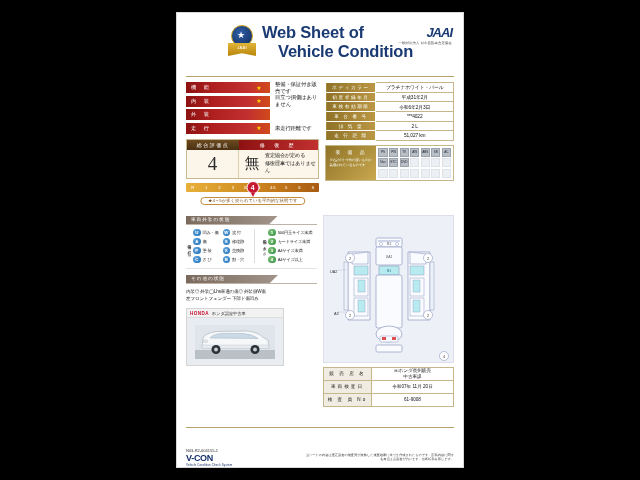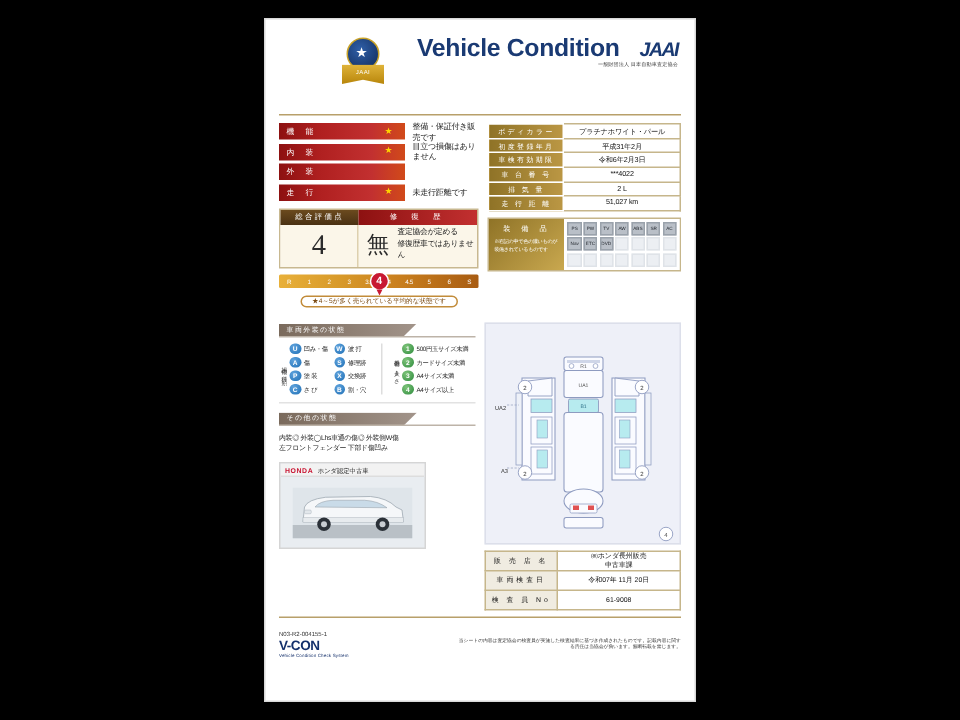--- a/index.html
+++ b/index.html
@@ -290,21 +290,21 @@
   .dealertbl td.k {
     width: 48px; background: #f0ece1; border: 0.6px solid #c6b68b;
     font-size: 4.6px; color: #111; text-align: center; letter-spacing: 2px;
   }
   .dealertbl td.v {
     background: #fff; border: 0.6px solid #c6b68b;
     font-size: 4.6px; color: #111; text-align: center; line-height: 6px;
   }
 
   
-  .footer { margin-top: 4px; border-top: 0.8px solid #b8a06a; padding-top: 8px; }
+  .footer { margin-top: 20px; border-top: 0.8px solid #b8a06a; padding-top: 20px; }
   .foot-code { font-size: 4px; color: #333; }
   .foot-row { display: flex; justify-content: space-between; align-items: flex-start; }
   .vcon { color: #14306b; font-weight: bold; font-size: 9px; letter-spacing: -0.3px; }
   .vcon-sub { font-size: 3px; color: #14306b; letter-spacing: 0.1px; }
   .foot-note { font-size: 3.2px; color: #333; line-height: 4.2px; text-align: right; max-width: 150px;}
 
   
   .diagram {
     position: relative; width: 131px; height: 148px;
     background: #eef0f8; border: 0.6px solid #dcdfea;
@@ -320,20 +320,21 @@
 
     <div class="hdr">
       <div class="hdr-emblem">
         <div class="emb-circle"></div>
         <div class="emb-star">★</div>
         <div class="emb-ribbon">
             <span>JAAI</span>
           </div>
       </div>
       <div class="hdr-title">
+        <div>Web Sheet of</div>
         <div class="l2">Vehicle Condition</div>
       </div>
       <div class="jaai-logo">
         <div class="jaai-mark">JAAI</div>
         <div class="jaai-sub">一般財団法人 日本自動車査定協会</div>
       </div>
     </div>
     <div class="hdr-rule"></div>
 
     <div class="topcols">

